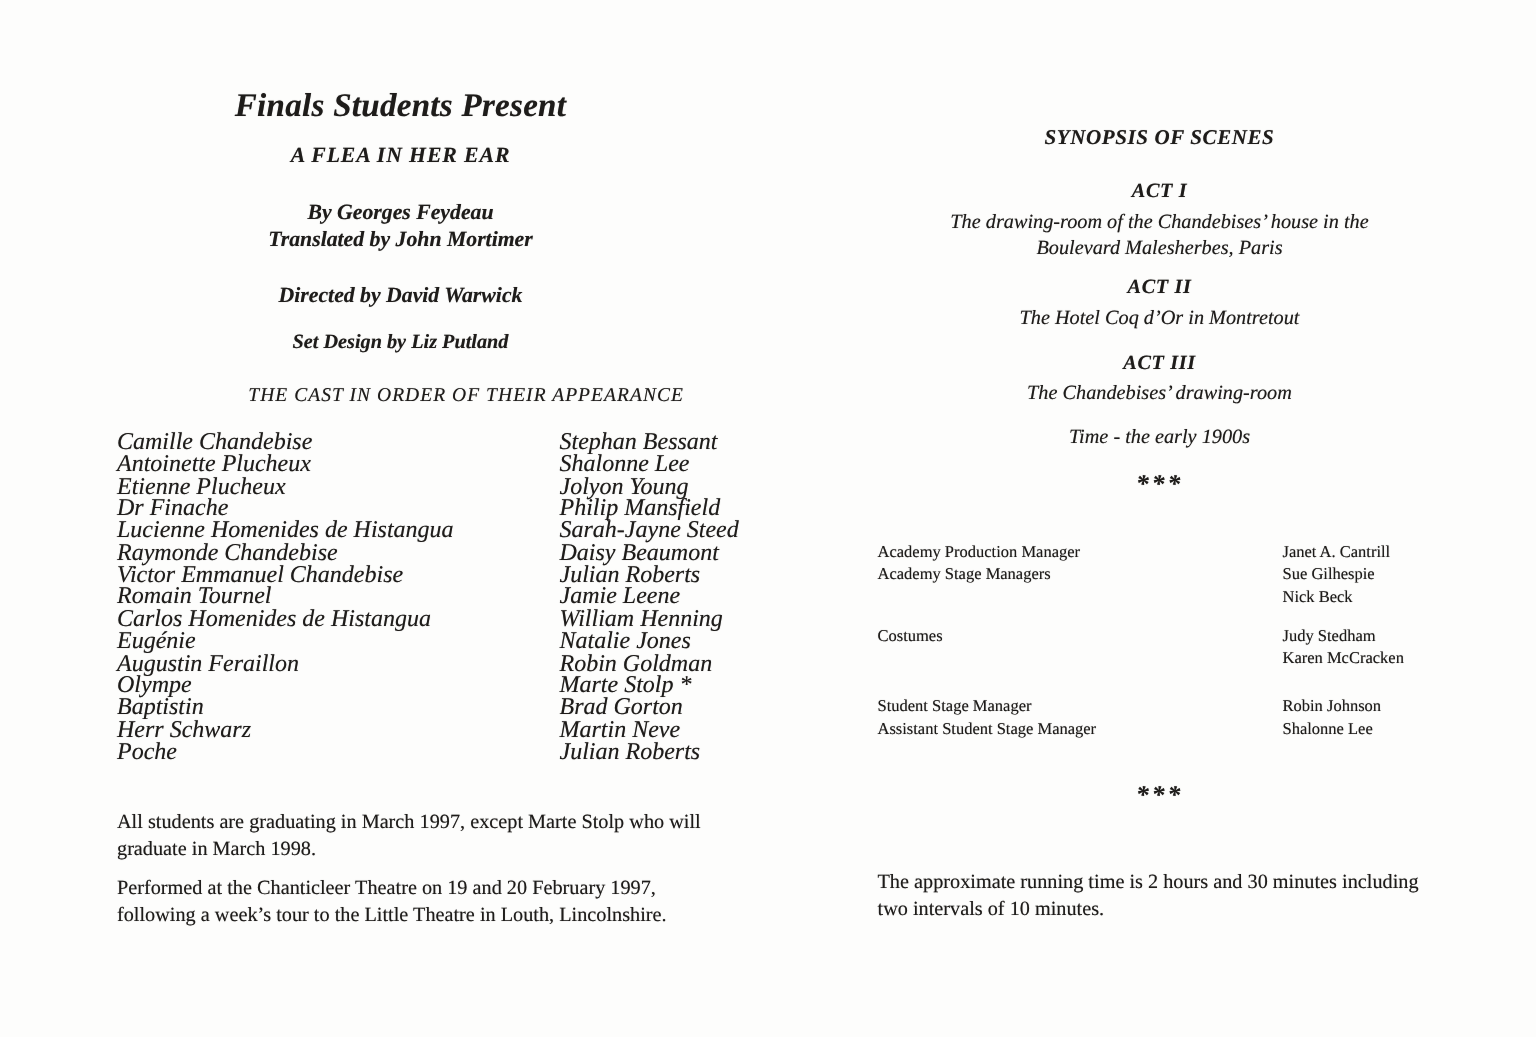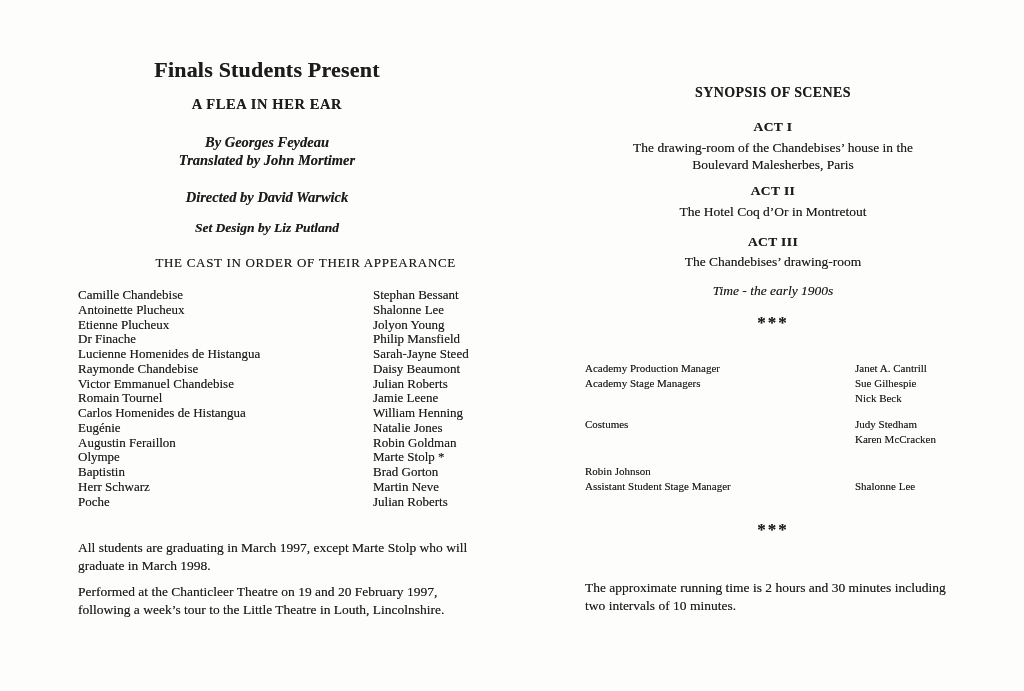--- a/index.html
+++ b/index.html
@@ -8,32 +8,32 @@
     width: 1024px;
     height: 691px;
     margin: 0 auto;
     background: #fdfdfc;
     font-family: "Liberation Serif", serif;
     color: #1e1c1a;
     overflow: hidden;
     text-shadow: 0 0 0.5px rgba(30,28,26,0.55);
   }
   .abs { position: absolute; }
-  .center { text-align: center; }
+  .center { text-align: center; font-style: italic; }
   .line { display: block; white-space: nowrap; }
 
   
   .lp-block { left: 78px; width: 378px; }
   .presenter { top: 57px; font-size: 22px; font-weight: bold; letter-spacing: 0.2px; }
   .play-title { top: 96px; font-size: 14.5px; font-weight: bold; letter-spacing: 0.6px; }
   .byline-block { top: 134px; font-size: 14.5px; font-weight: bold; font-style: italic; line-height: 17.5px; }
   .directed { top: 189px; font-size: 14.5px; font-weight: bold; font-style: italic; }
   .set-design { top: 220px; font-size: 13.5px; font-weight: bold; font-style: italic; }
   .cast-heading { top: 255px; font-size: 13px; letter-spacing: 0.7px; text-align: right; }
-  .cast-list { top: 288px; left: 78px; width: 420px; font-size: 13px; line-height: 14.75px; }
+  .cast-list { top: 288px; left: 78px; width: 420px; font-size: 16px; line-height: 14.75px; font-style: italic; }
   .cast-row { display: flex; }
   .cast-char { width: 295px; white-space: nowrap; }
   .cast-actor { white-space: nowrap; }
   .note { left: 78px; width: 430px; font-size: 13.5px; line-height: 18px; }
   .note-1 { top: 539px; }
   .note-2 { top: 583px; }
 
   
   .rp-block { left: 585px; width: 376px; }
   .synopsis-heading { top: 85px; font-size: 14px; font-weight: bold; letter-spacing: 0.4px; }
@@ -195,20 +195,21 @@
           <span class="staff-role">Costumes</span>
           <span class="staff-name">Judy Stedham</span>
         </div>
       <div class="staff-row">
           <span class="staff-role"></span>
           <span class="staff-name">Karen McCracken</span>
         </div>
     </div>
     <div class="staff-group staff-group-3">
       <div class="staff-row">
+          <span class="staff-role">Student Stage Manager</span>
           <span class="staff-name">Robin Johnson</span>
         </div>
       <div class="staff-row">
           <span class="staff-role">Assistant Student Stage Manager</span>
           <span class="staff-name">Shalonne Lee</span>
         </div>
     </div>
   </div>
 
   <div class="abs rp-block divider divider-2 center">***</div>

